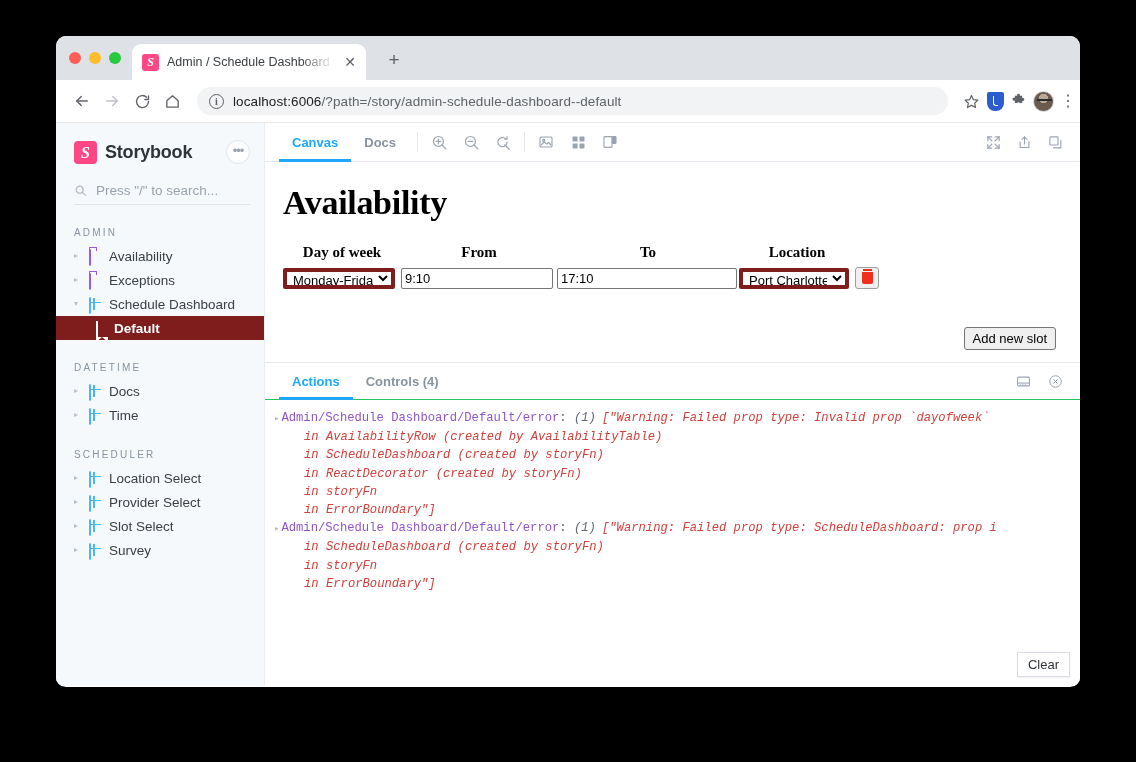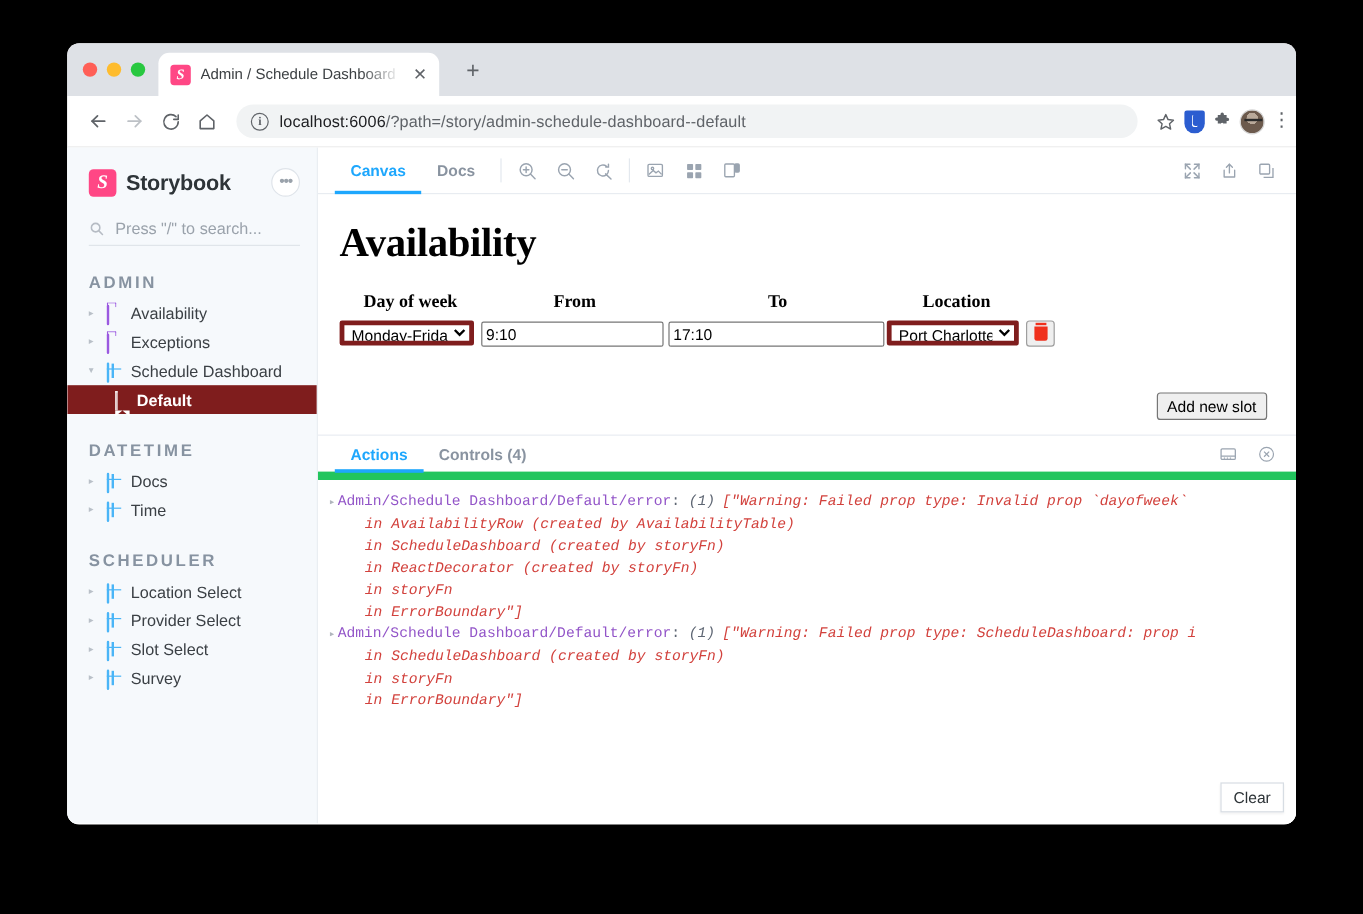--- a/index.html
+++ b/index.html
@@ -163,21 +163,21 @@
   .sb-search {
     margin: 16px 14px 0 18px;
     border-bottom: 1px solid #e0e5ea;
     display: flex; align-items: center; gap: 9px;
     padding-bottom: 6px;
   }
   .sb-search .mag { color: #b6bcc4; font-size: 13px; line-height: 13px; }
   .sb-search span.ph { font-size: 13.5px; color: #9aa2ab; }
 
   .sb-group {
-    font-size: 14px; font-weight: bold; color: #8793a1;
+    font-size: 10px; font-weight: normal; color: #8793a1;
     letter-spacing: 2.2px; padding: 22px 0 6px 18px;
   }
   .sb-item {
     display: flex; align-items: center;
     height: 24px;
     padding-left: 18px;
     font-size: 13.5px; color: #3b4045;
     gap: 7px;
   }
   .sb-item.child { padding-left: 38px; }
@@ -318,21 +318,21 @@
   
   .addons {
     flex: 1 1 auto;
     border-top: 1px solid #e3e8ee;
     display: flex; flex-direction: column;
     min-height: 0;
     background: #fff;
   }
   .addons-bar {
     height: 37px; flex: 0 0 37px;
-    border-bottom: 7px solid #22c55e;
+    border-bottom: 1px solid #22c55e;
     display: flex; align-items: stretch;
     padding-left: 14px;
   }
   .addons-right { margin-left: auto; display: flex; align-items: center; gap: 6px; padding-right: 12px; }
   .log {
     flex: 1 1 auto;
     overflow: hidden;
     padding: 9px 0 0 9px;
     font-family: "Liberation Mono", monospace;
     font-size: 12.2px;

